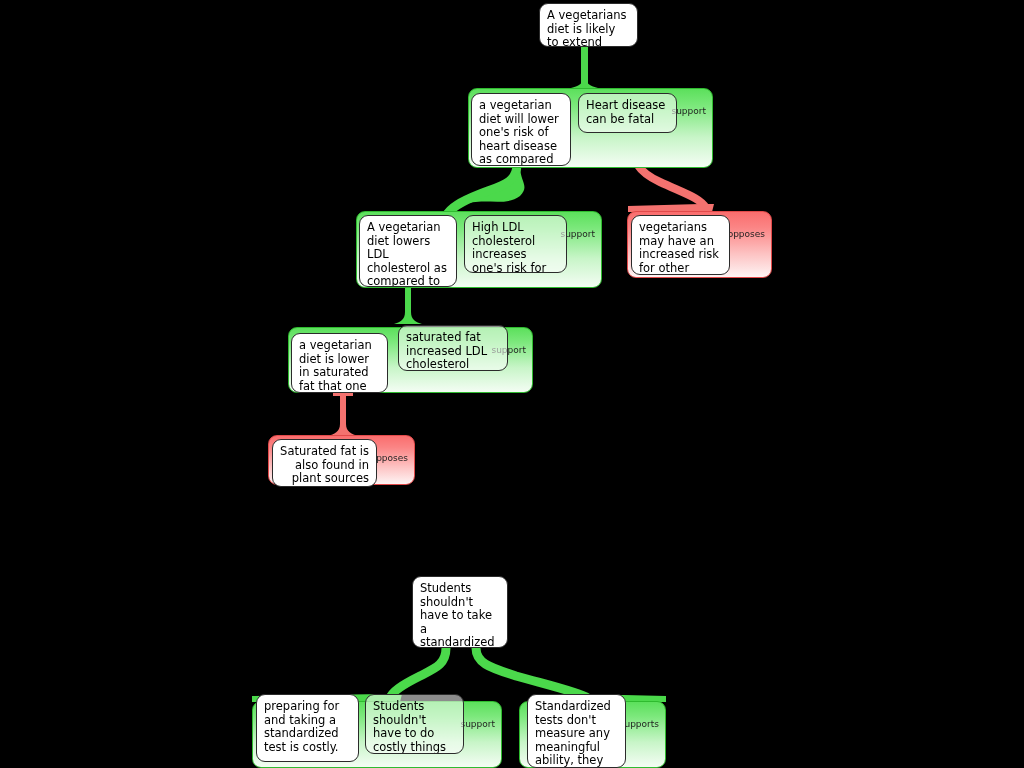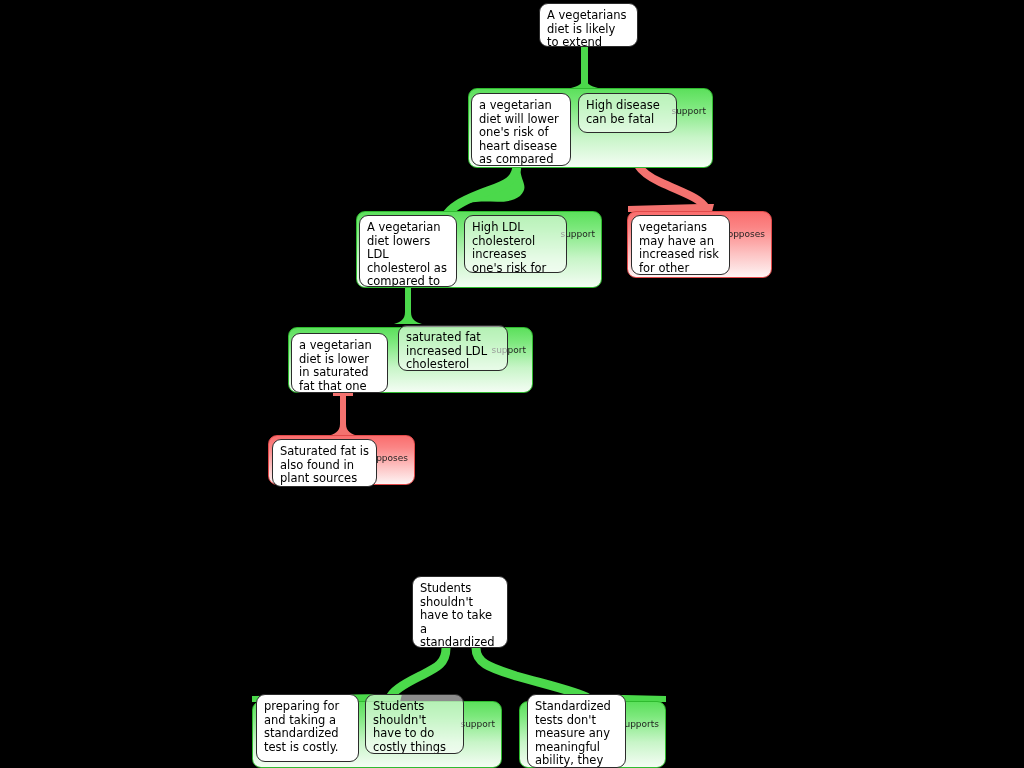--- a/index.html
+++ b/index.html
@@ -117,21 +117,21 @@
     <path d="M476,648 C476,664 492,668 516,676 C552,686 578,692 588,698" stroke="#4bd94b" stroke-width="9" fill="none" stroke-linecap="round"></path>
     <path d="M582,694 L600,694 L598,702 L666,702 L666,696 Z" fill="#4bd94b"></path>
   </svg>
 
   <div class="card root" style="left:539px; top:3px; width:99px; height:44px;">A vegetarians diet is likely to extend one's life</div>
 
   <div class="panel support" style="left:468px; top:88px; width:245px; height:80px;">
     <span class="relation-label">support</span>
   </div>
   <div class="card" style="left:471px; top:93px; width:100px; height:73px;">a vegetarian diet will lower one's risk of heart disease as compared to one that includes meat</div>
-  <div class="card ghost" style="left:578px; top:93px; width:99px; height:40px;">High disease can be fatal</div>
+  <div class="card ghost" style="left:578px; top:93px; width:99px; height:40px;">Heart disease can be fatal</div>
 
   <div class="panel opposes" style="left:627px; top:211px; width:145px; height:67px;">
     <span class="relation-label">opposes</span>
   </div>
   <div class="card" style="left:631px; top:215px; width:99px; height:60px;">vegetarians may have an increased risk for other diseases</div>
 
   <div class="panel support" style="left:356px; top:211px; width:246px; height:77px;">
     <span class="relation-label">support</span>
   </div>
   <div class="card" style="left:359px; top:215px; width:98px; height:72px;">A vegetarian diet lowers LDL cholesterol as compared to a diet that includes meat.</div>
@@ -139,21 +139,21 @@
 
   <div class="panel support" style="left:288px; top:327px; width:245px; height:66px;">
     <span class="relation-label">support</span>
   </div>
   <div class="card" style="left:291px; top:333px; width:97px; height:60px;">a vegetarian diet is lower in saturated fat that one that includes meat.</div>
   <div class="card ghost" style="left:398px; top:325px; width:110px; height:46px;">saturated fat increased LDL cholesterol</div>
 
   <div class="panel opposes" style="left:268px; top:435px; width:147px; height:50px;">
     <span class="relation-label">opposes</span>
   </div>
-  <div class="card" style="left:272px; top:439px; width:105px; height:48px;">Saturated fat is also found in plant sources</div>
+  <div class="card" style="left:272px; top:439px; width:105px; height:48px;text-align:right;">Saturated fat is also found in plant sources</div>
 
   <div class="card root" style="left:412px; top:576px; width:96px; height:72px;">Students shouldn't have to take a standardized test, like the SAT, to apply fro college.</div>
 
   <div class="panel support" style="left:252px; top:701px; width:250px; height:67px;">
     <span class="relation-label">support</span>
   </div>
   <div class="card" style="left:256px; top:694px; width:103px; height:68px;">preparing for and taking a standardized test is costly.</div>
   <div class="card ghost" style="left:365px; top:694px; width:99px; height:60px;">Students shouldn't have to do costly things to apply to colleges.</div>
 
   <div class="panel support" style="left:519px; top:701px; width:147px; height:67px;">

